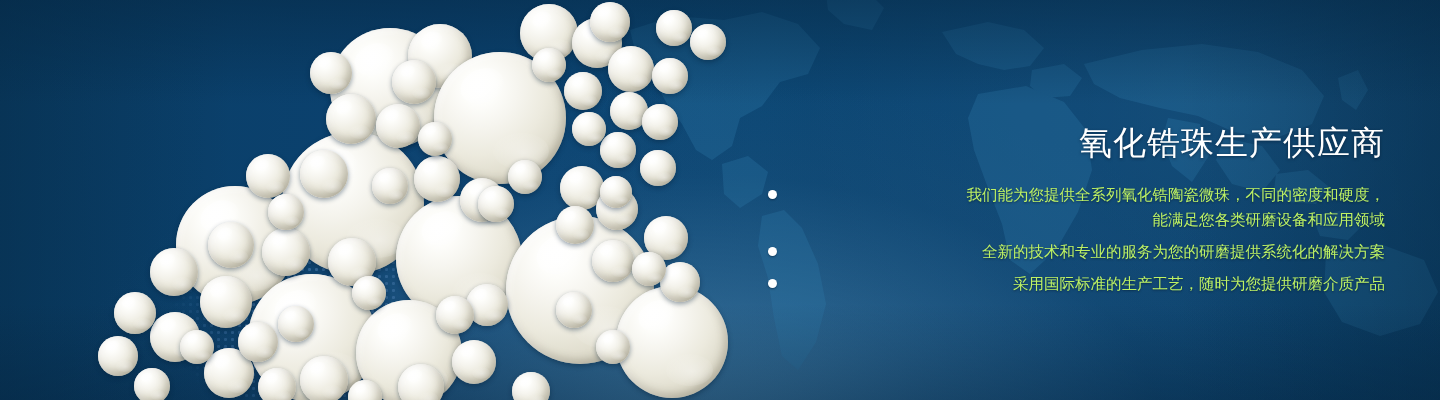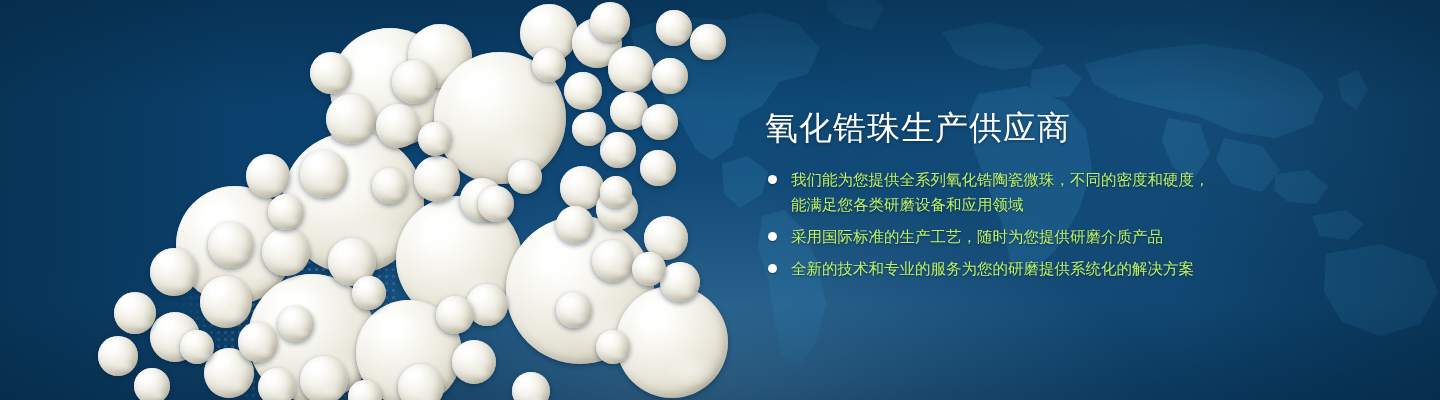--- a/index.html
+++ b/index.html
@@ -109,22 +109,23 @@
     width: 42%;
     height: 28%;
     border-radius: 50%;
     background: radial-gradient(ellipse at 55% 55%, rgba(255,255,255,0.40) 0%, rgba(255,255,255,0.12) 52%, rgba(255,255,255,0) 80%);
   }
 
   
   .content {
     position: absolute;
     left: 765px;
-    top: 106px;
+    top: 121px;
     width: 620px;
+    text-align: right;
   }
   .headline {
     margin: 0;
     color: #ffffff;
     font-size: 33px;
     font-weight: normal;
     letter-spacing: 1px;
     line-height: 44px;
     text-shadow: 0 1px 3px rgba(0,20,40,0.55);
     white-space: nowrap;
@@ -277,22 +278,22 @@
     <h1 class="headline">氧化锆珠生产供应商</h1>
 
     <ul class="bullet-list">
       <li class="bullet-item">
         <span class="bullet-dot"></span>
         <span class="bullet-text">我们能为您提供全系列氧化锆陶瓷微珠，不同的密度和硬度，
 能满足您各类研磨设备和应用领域</span>
       </li>
       <li class="bullet-item">
         <span class="bullet-dot"></span>
-        <span class="bullet-text">采用国际标准的生产工艺，随时为您提供研磨介质产品</span>
+        <span class="bullet-text">全新的技术和专业的服务为您的研磨提供系统化的解决方案</span>
       </li>
       <li class="bullet-item">
         <span class="bullet-dot"></span>
-        <span class="bullet-text">全新的技术和专业的服务为您的研磨提供系统化的解决方案</span>
+        <span class="bullet-text">采用国际标准的生产工艺，随时为您提供研磨介质产品</span>
       </li>
     </ul>
   </div>
 
 </div>
 
 </body></html>

